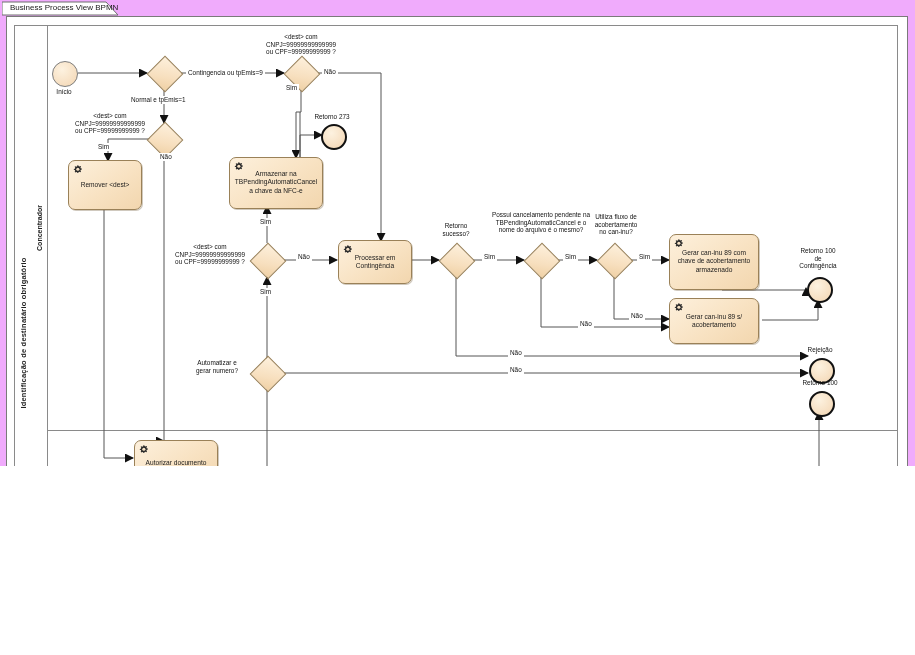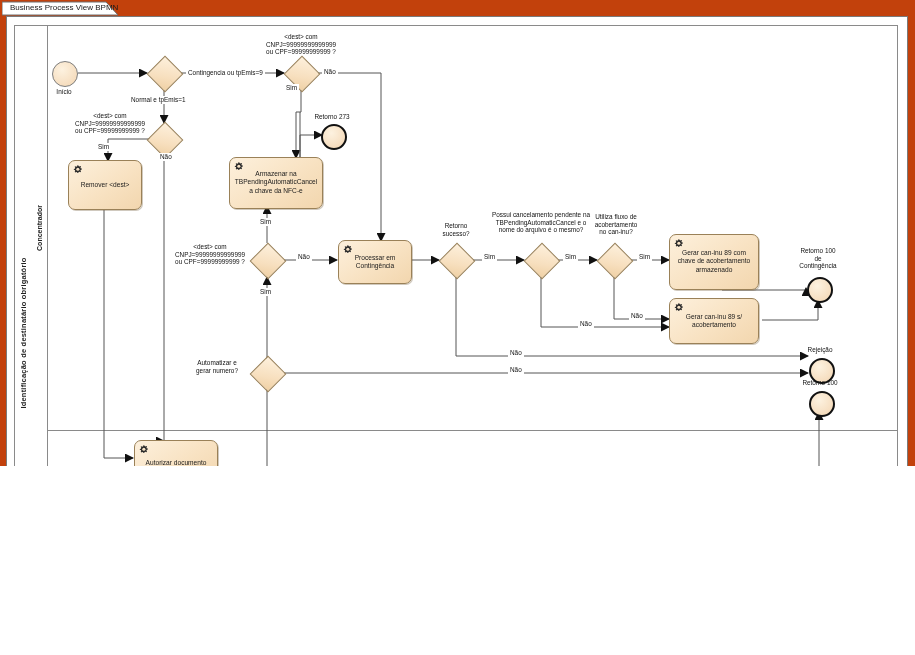--- a/index.html
+++ b/index.html
@@ -1,17 +1,17 @@
 <!DOCTYPE html>
 <html><head>
 <meta charset="utf-8">
 <style>
   html,body{margin:0;padding:0;background:#ffffff;}
   body{font-family:"Liberation Sans",sans-serif;}
-  #canvas{position:relative;width:915px;height:466px;overflow:hidden;background:#c2410c;}
+  #canvas{position:relative;width:915px;height:466px;overflow:hidden;background:#f0abfc;}
   
   .tab-shell{position:absolute;left:2px;top:1px;width:120px;height:14px;}
   .tab-label{position:absolute;left:8px;top:2px;font-size:8px;color:#1a1a1a;white-space:nowrap;}
   
   .outer-frame{position:absolute;left:6px;top:16px;width:900px;height:633px;border:1px solid #7a7a7a;background:#fff;}
   .pool{position:absolute;left:14px;top:25px;width:882px;height:614px;border:1px solid #8a8a8a;background:#fff;}
   .pool-head{position:absolute;left:0;top:0;width:16px;height:100%;border-right:1px solid #8a8a8a;background:#fff;}
   .pool-title{position:absolute;left:50%;top:50%;transform:translate(-50%,-50%) rotate(-90deg);
      white-space:nowrap;font-size:7.5px;color:#222;font-weight:bold;letter-spacing:.2px;}
   .lane{position:absolute;left:16px;border-bottom:1px solid #8a8a8a;}

